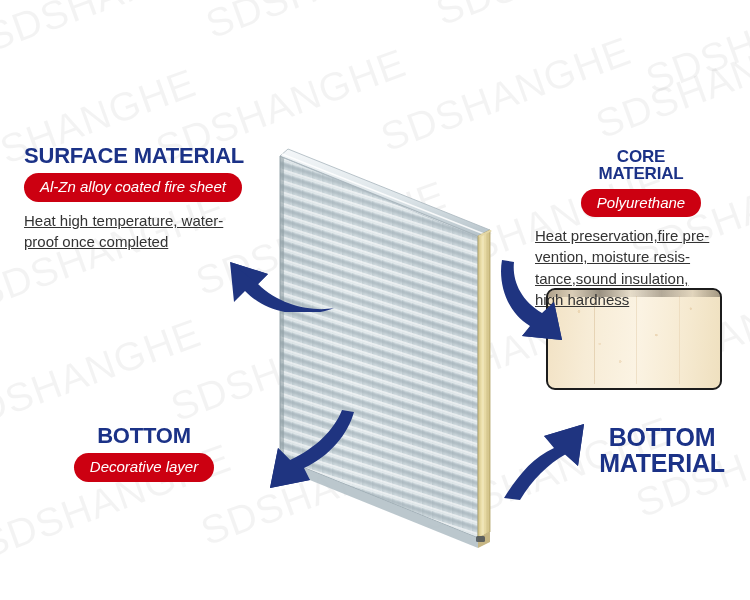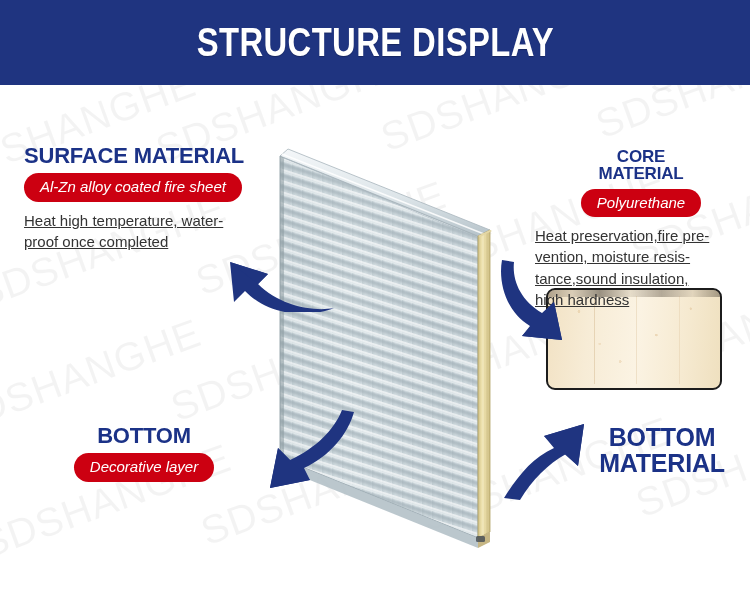--- a/index.html
+++ b/index.html
@@ -181,23 +181,20 @@
     <div class="wm" style="left:165px; top:388px;  font-size:40px; transform:rotate(-20deg);">SDSHANGHE</div>
     <div class="wm" style="left:385px; top:372px;  font-size:40px; transform:rotate(-20deg);">SDSHANGHE</div>
     <div class="wm" style="left:600px; top:358px;  font-size:40px; transform:rotate(-20deg);">SDSHANGHE</div>
 
     <div class="wm" style="left:-25px; top:525px;  font-size:40px; transform:rotate(-20deg);">SDSHANGHE</div>
     <div class="wm" style="left:195px; top:512px;  font-size:40px; transform:rotate(-20deg);">SDSHANGHE</div>
     <div class="wm" style="left:415px; top:498px;  font-size:40px; transform:rotate(-20deg);">SDSHANGHE</div>
     <div class="wm" style="left:630px; top:484px;  font-size:40px; transform:rotate(-20deg);">SDSHANGHE</div>
   </div>
 
-  <div class="header">
-    <div class="header-title">STRUCTURE DISPLAY</div>
-  </div>
 
   <svg class="panel-art" viewBox="0 0 260 445">
     <defs>
       <linearGradient id="gFace" x1="0" y1="0" x2="1" y2="0">
         <stop offset="0" stop-color="#b9c6cc"></stop>
         <stop offset="0.35" stop-color="#d3dde1"></stop>
         <stop offset="0.72" stop-color="#c5d0d6"></stop>
         <stop offset="1" stop-color="#d9e2e6"></stop>
       </linearGradient>
       <linearGradient id="gTop" x1="0" y1="0" x2="0" y2="1">

